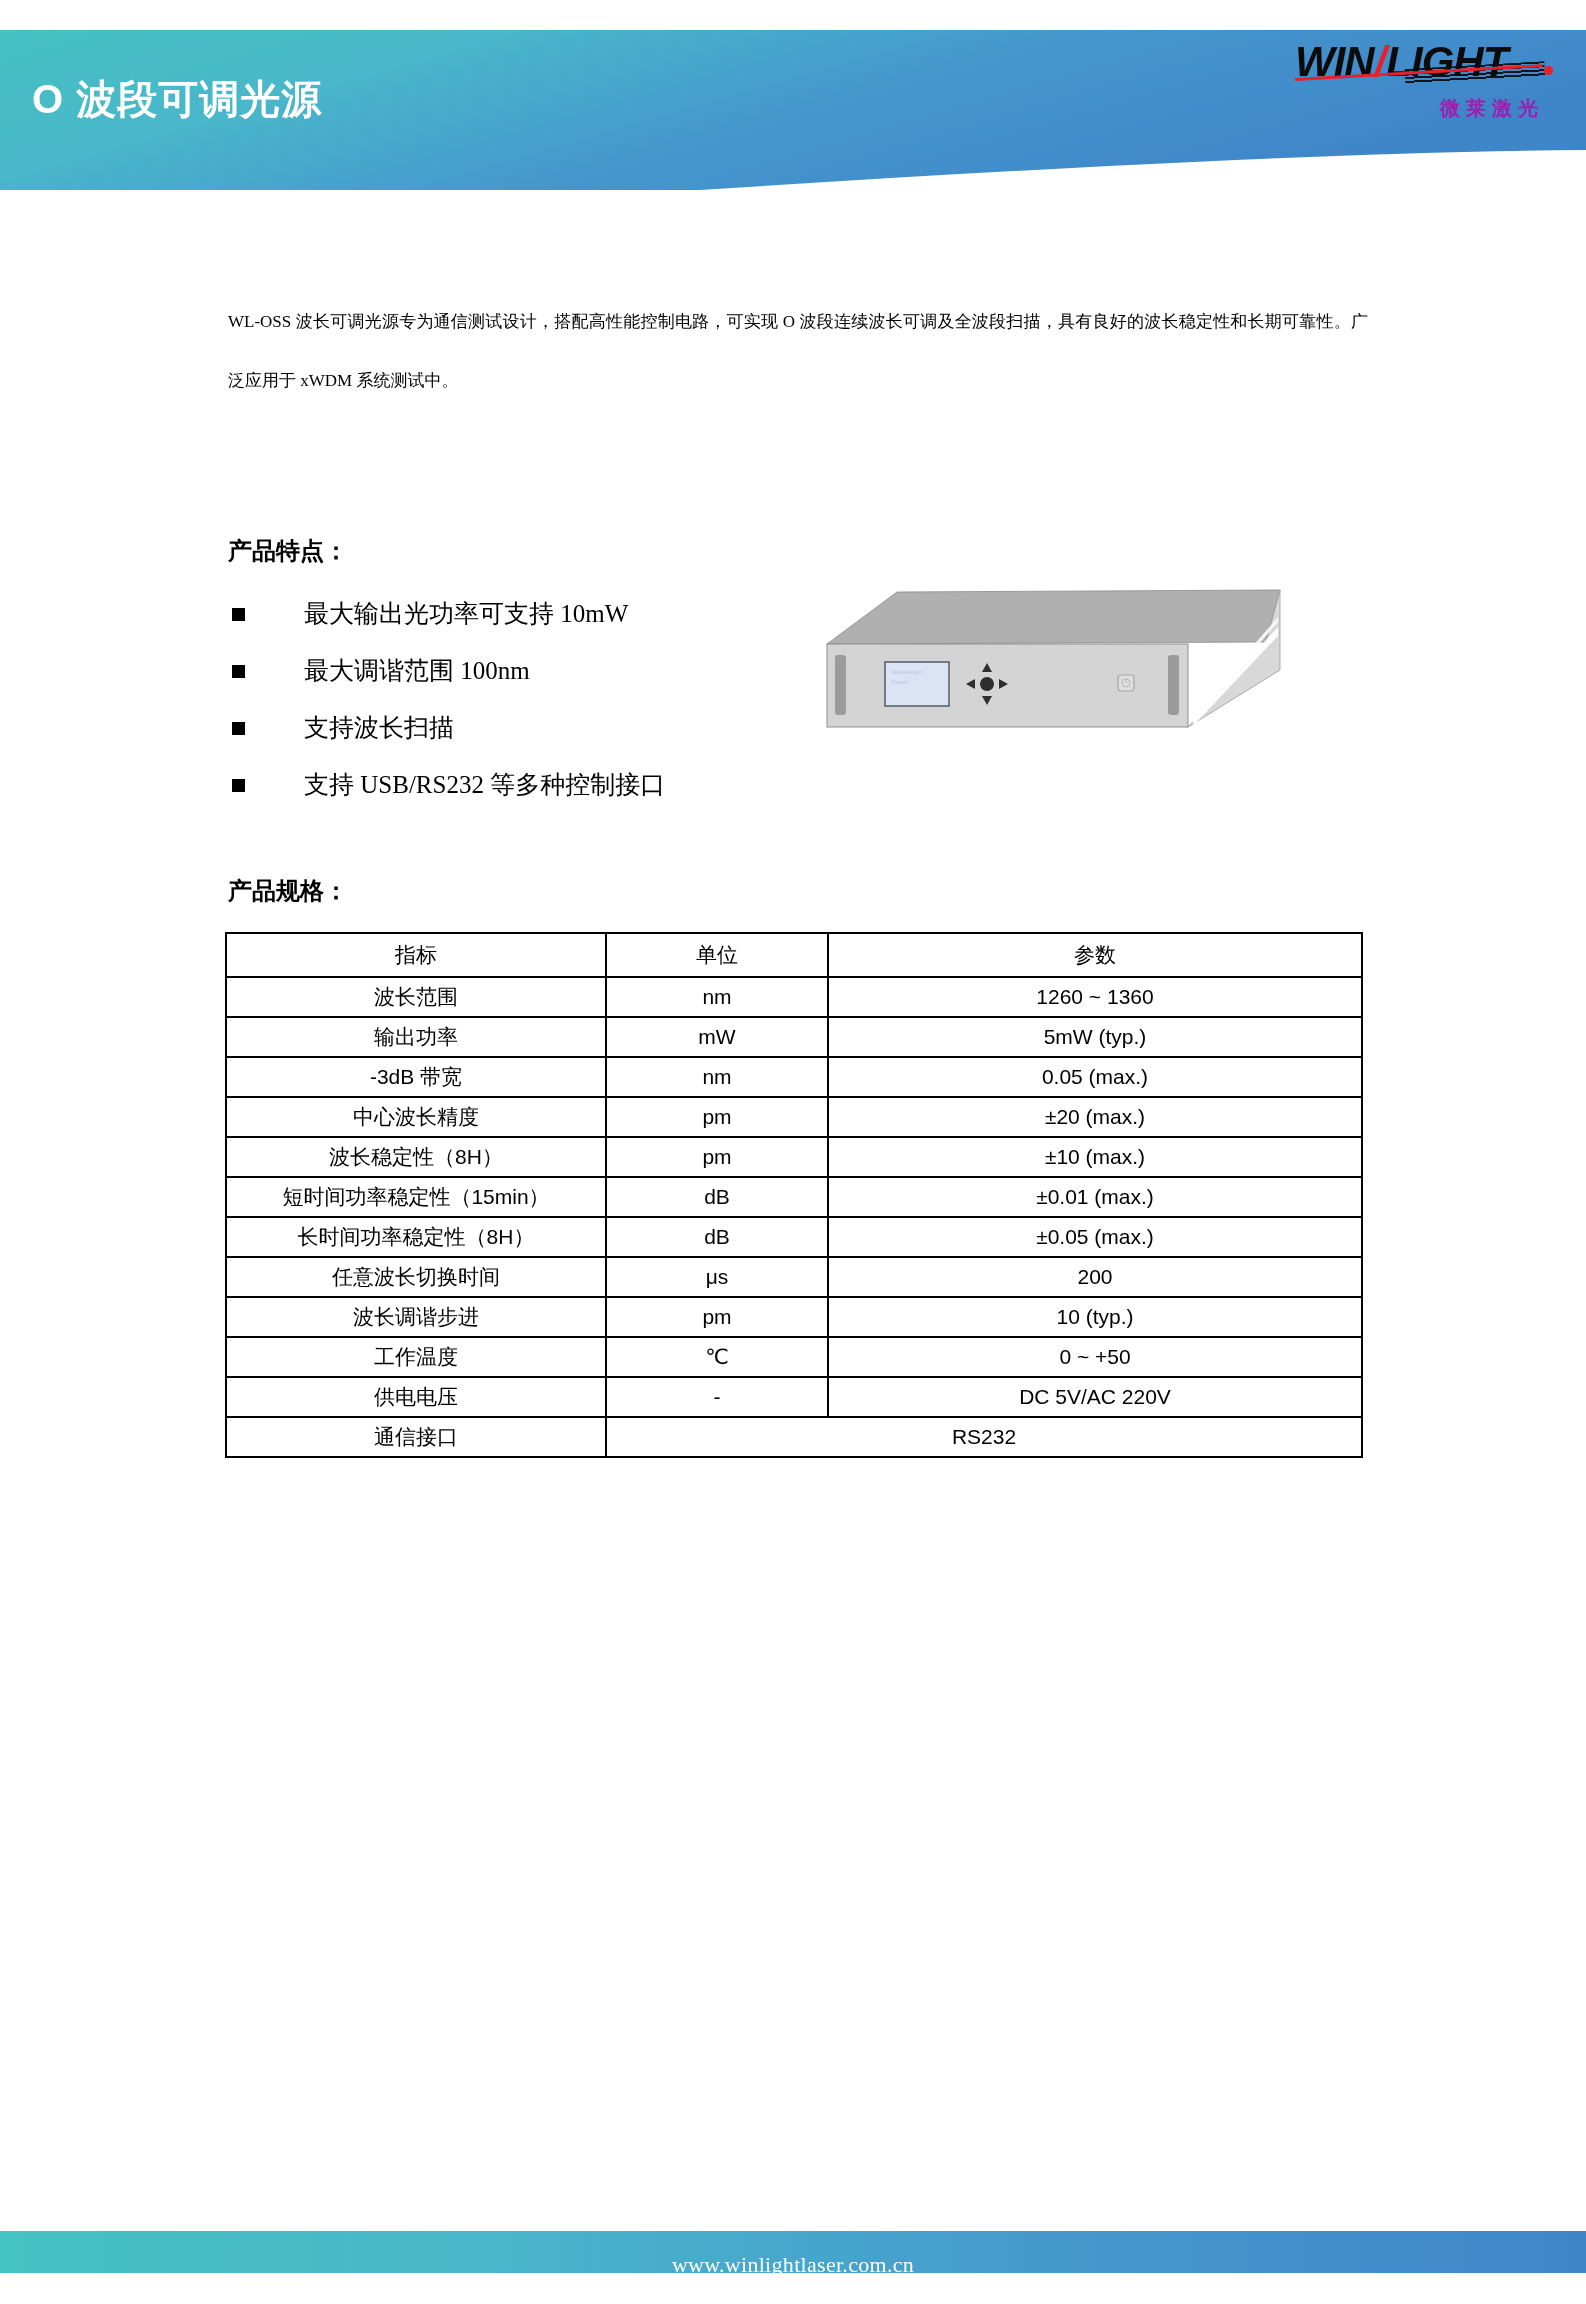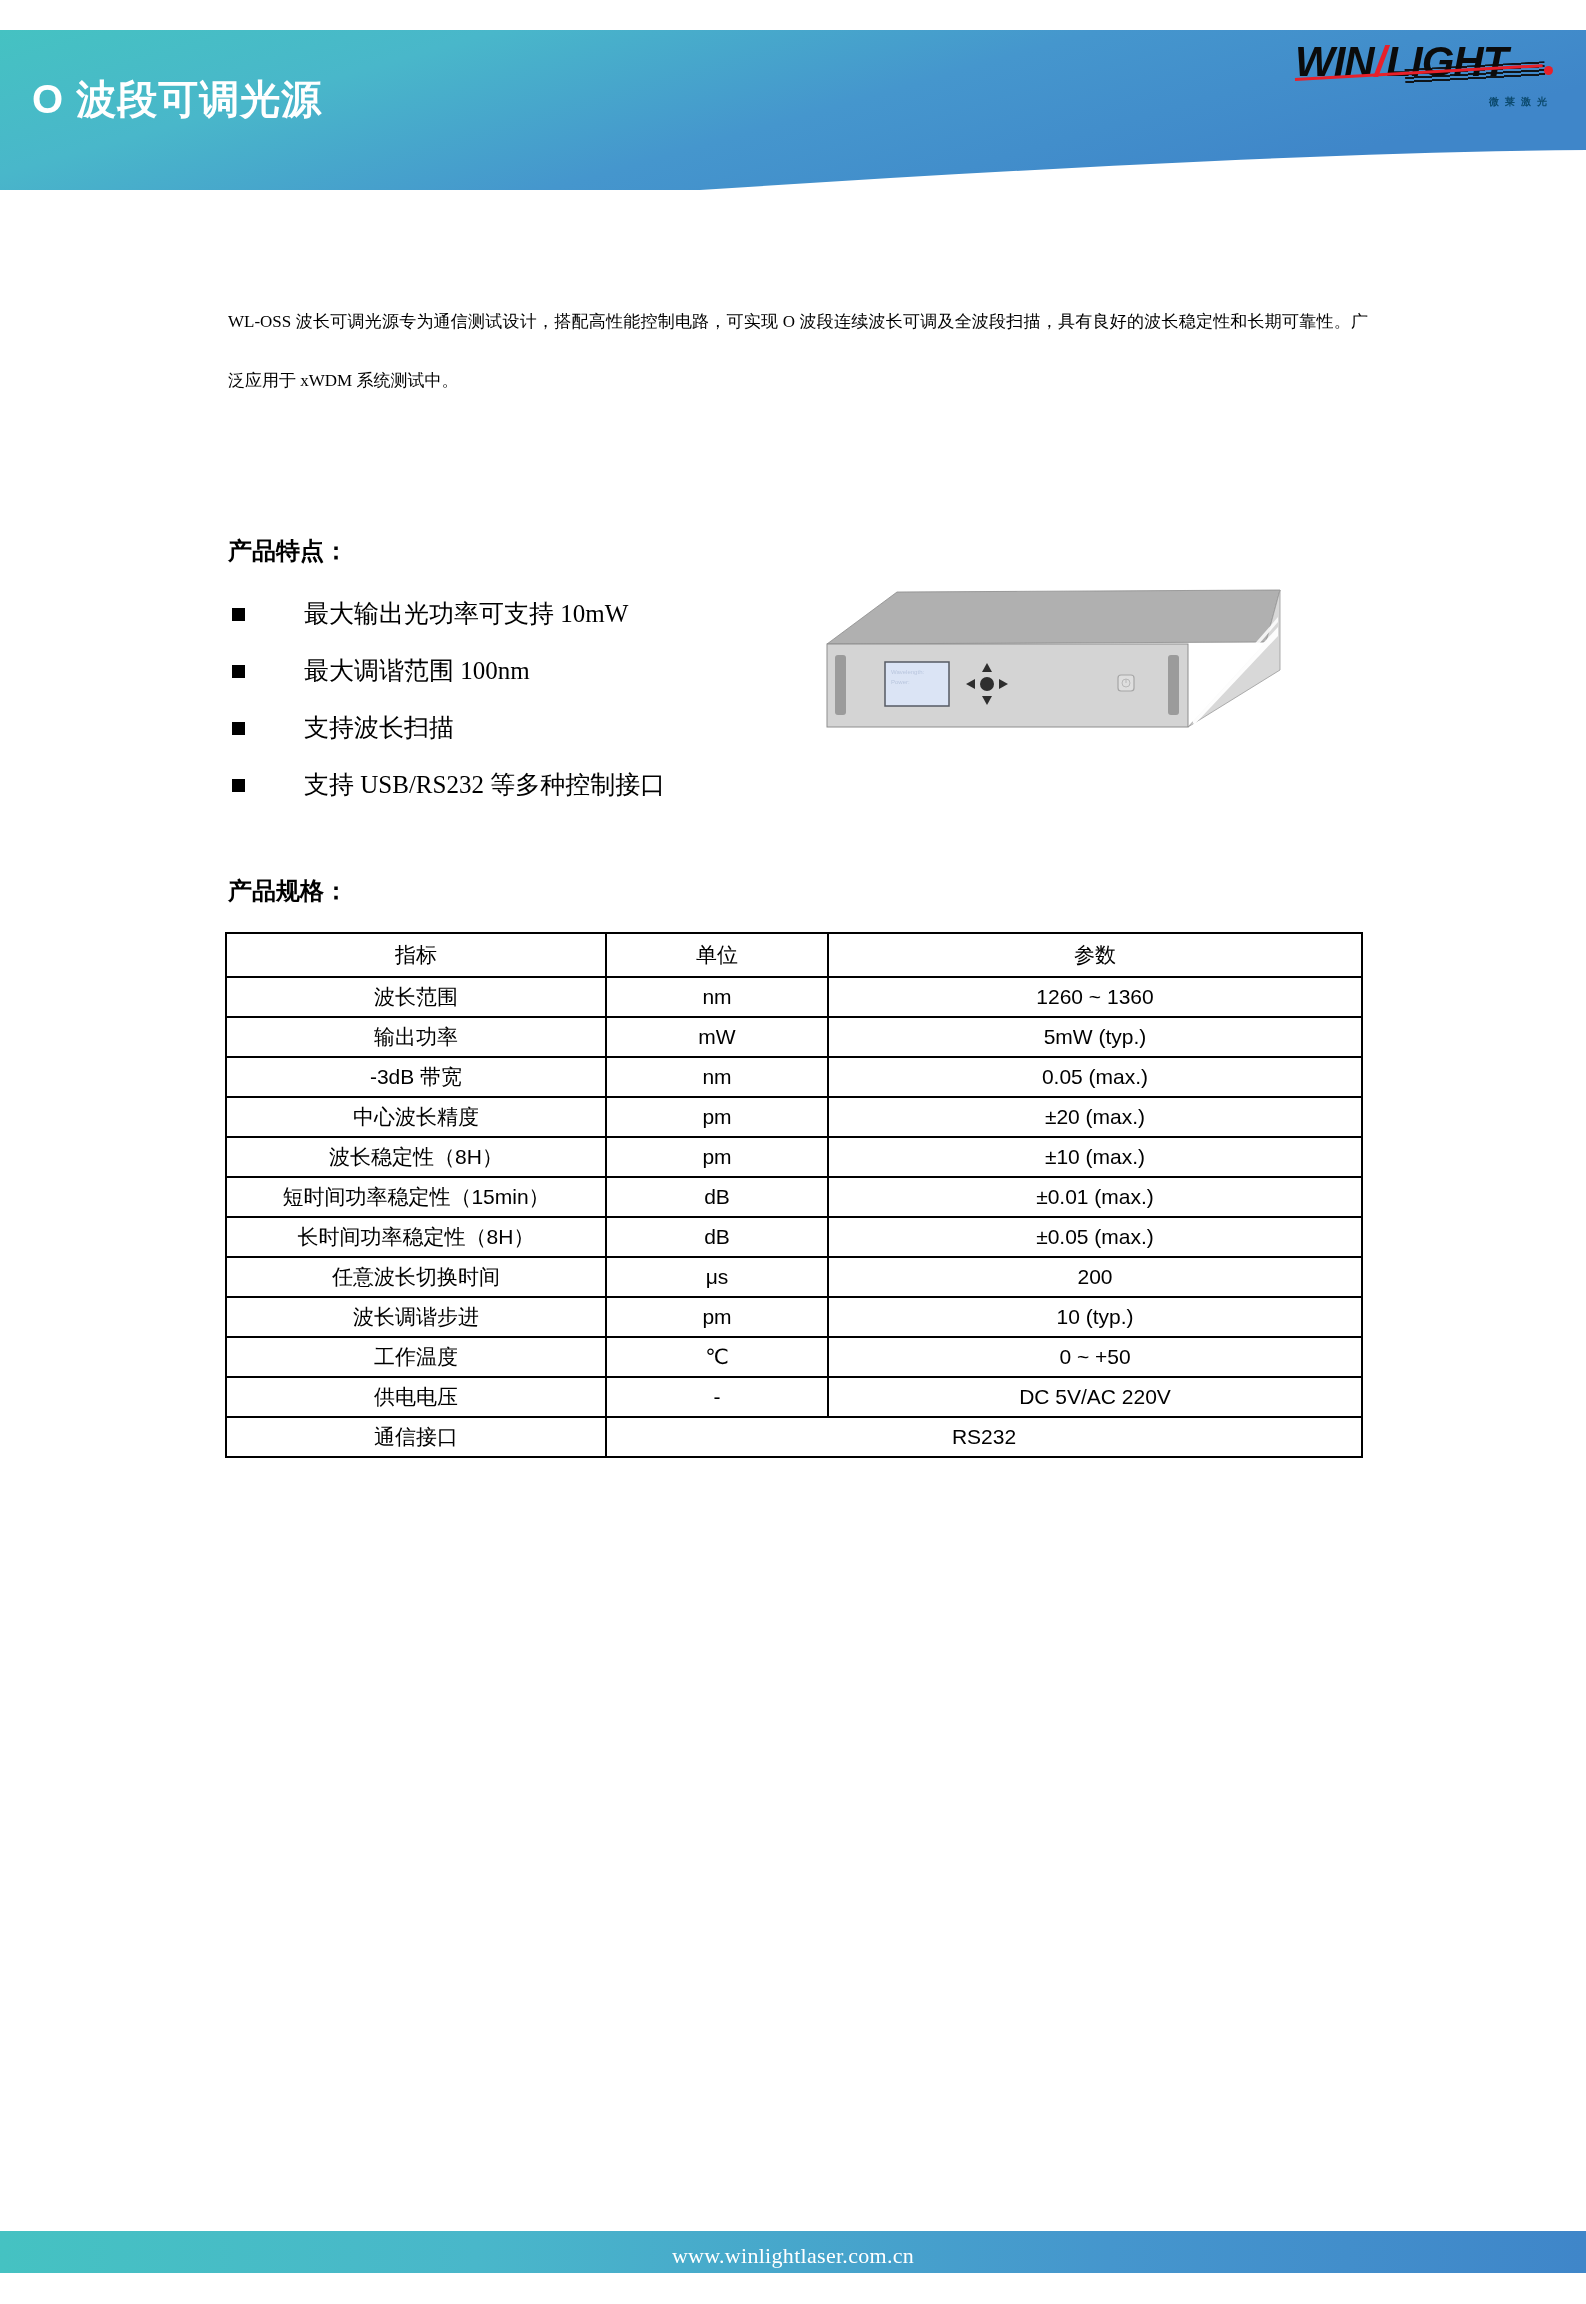--- a/index.html
+++ b/index.html
@@ -102,25 +102,25 @@
       #0b0b0b 0px, #0b0b0b 2px,
       transparent 2px, transparent 4px
     );
     transform: rotate(-3.2deg);
     transform-origin: left center;
     opacity: 0.92;
   }
   .logo-sub {
     position: absolute;
     top: 57px;
-    right: 2px;
-    font-size: 10px;
+    right: 11px;
+    font-size: 20px;
     font-weight: bold;
     letter-spacing: 6px;
-    color: #0c4a6e;
+    color: #a21caf;
     white-space: nowrap;
   }
   .intro {
     position: absolute;
     top: 292px;
     left: 228px;
     width: 1140px;
     font-family: "Liberation Serif", "DejaVu Serif", serif;
     font-size: 17px;
     line-height: 59px;
@@ -218,21 +218,21 @@
   .footer-bar {
     position: absolute;
     left: 0;
     top: 2231px;
     width: 1586px;
     height: 42px;
     background: linear-gradient(to right, #45c2c2 0%, #49b7ca 30%, #4596cd 70%, #3f86c9 100%);
   }
   .footer-url {
     position: absolute;
-    top: 4px;
+    top: 13px;
     left: 0;
     width: 1586px;
     height: 42px;
     line-height: 42px;
     text-align: center;
     color: #ffffff;
     font-family: "Liberation Serif", "DejaVu Serif", serif;
     font-size: 22px;
     letter-spacing: 0.3px;
   }

